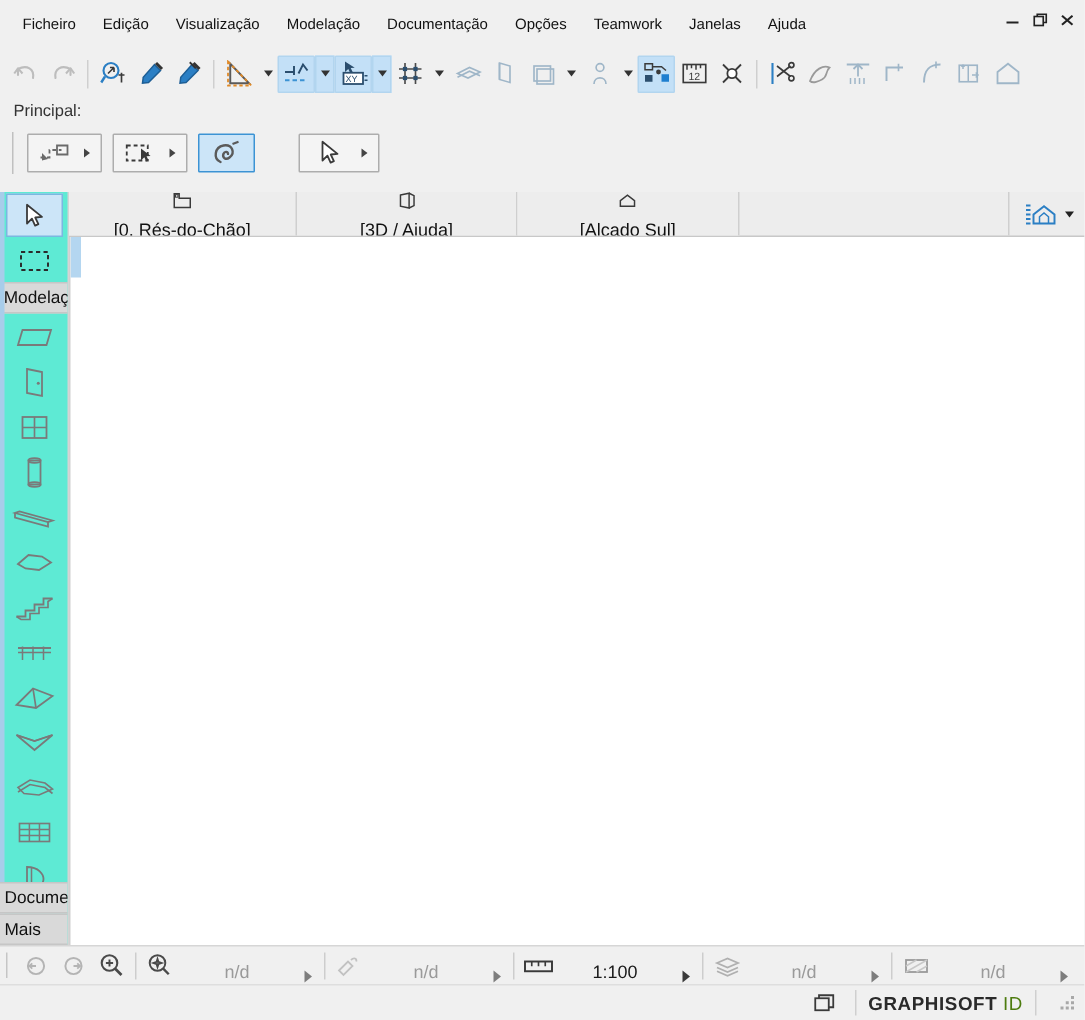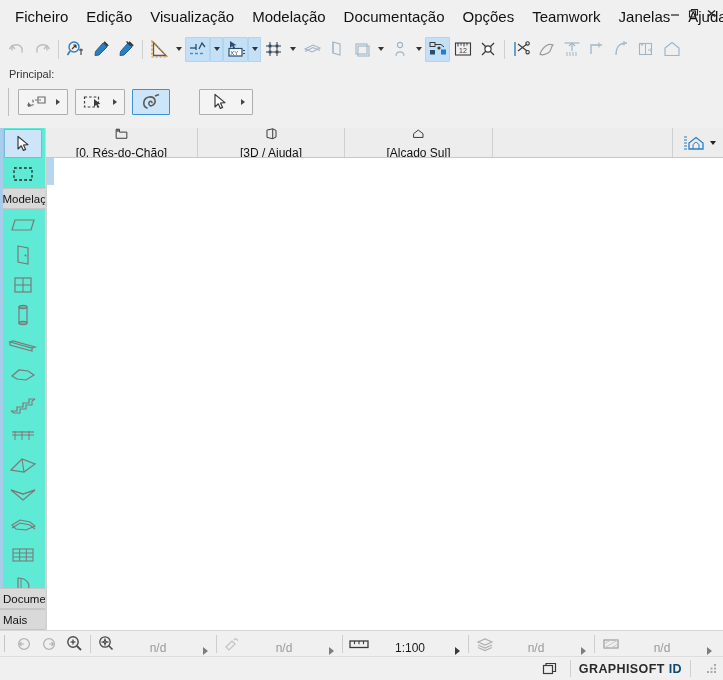--- a/index.html
+++ b/index.html
@@ -13,21 +13,21 @@
   }
   #app { position: relative; width: 723px; height: 680px; display: flex; flex-direction: column; }
 
   
   .menubar {
     height: 33px; background: #f0f0f0;
     display: flex; align-items: center; padding-left: 6px;
     position: relative; flex: 0 0 auto;
   }
   .menu-item {
-    padding: 4px 9px; font-size: 15px; color: #111; white-space: nowrap; cursor: default;
+    padding: 4px 9px; font-size: 10px; color: #111; white-space: nowrap; cursor: default;
   }
   .winctrls { position: absolute; right: 4px; top: 6px; display: flex; align-items: center; }
   .winbtn {
     width: 15px; height: 15px; display: flex; align-items: center; justify-content: center;
     font-size: 11px; color: #222; cursor: default; margin-left: 3px;
   }
   .winbtn svg { display: block; }
 
   
   .toolbar {
@@ -142,21 +142,21 @@
   
   .bottombar {
     height: 24px; background: #f0f0f0; display: flex; align-items: center;
     justify-content: flex-end; flex: 0 0 auto; border-top: 1px solid #dedede;
     padding-right: 2px;
   }
   .bb-sep { width: 1px; height: 17px; background: #cfcfcf; margin: 0 8px; }
   .bb-icon { width: 24px; display: flex; align-items: center; justify-content: center; cursor: default; }
   .gsid { font-size: 12.5px; letter-spacing: .4px; color: #2a2a2a; cursor: default; }
   .gsid b { font-weight: bold; }
-  .gsid span { font-weight: bold; color: #0c4a6e; }
+  .gsid span { font-weight: normal; color: #4d7c0f; }
   .grip-dots { width: 14px; height: 14px; margin-left: 6px; margin-right: 2px; }
 </style>
 </head>
 <body>
 
 <div id="app">
 
   <div class="menubar">
     <div class="menu-item">Ficheiro</div>
     <div class="menu-item">Edição</div>

